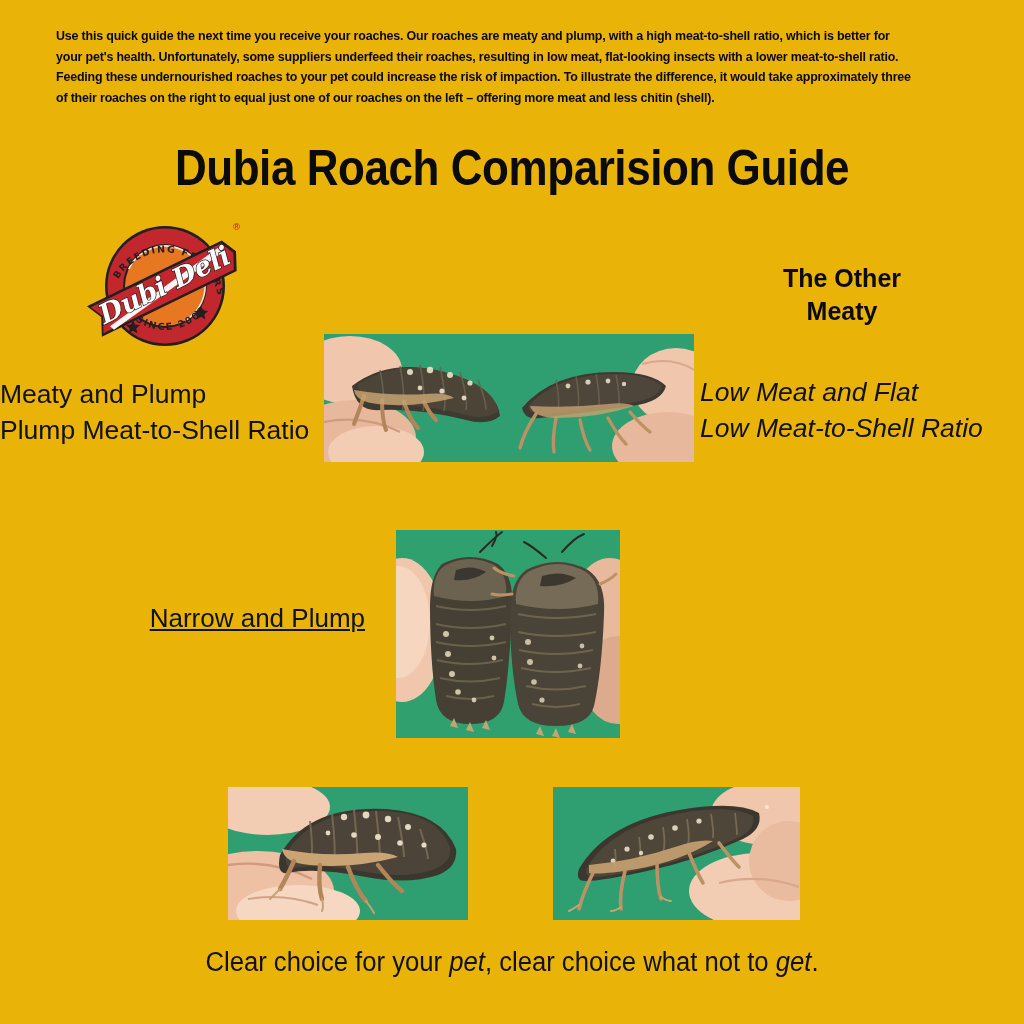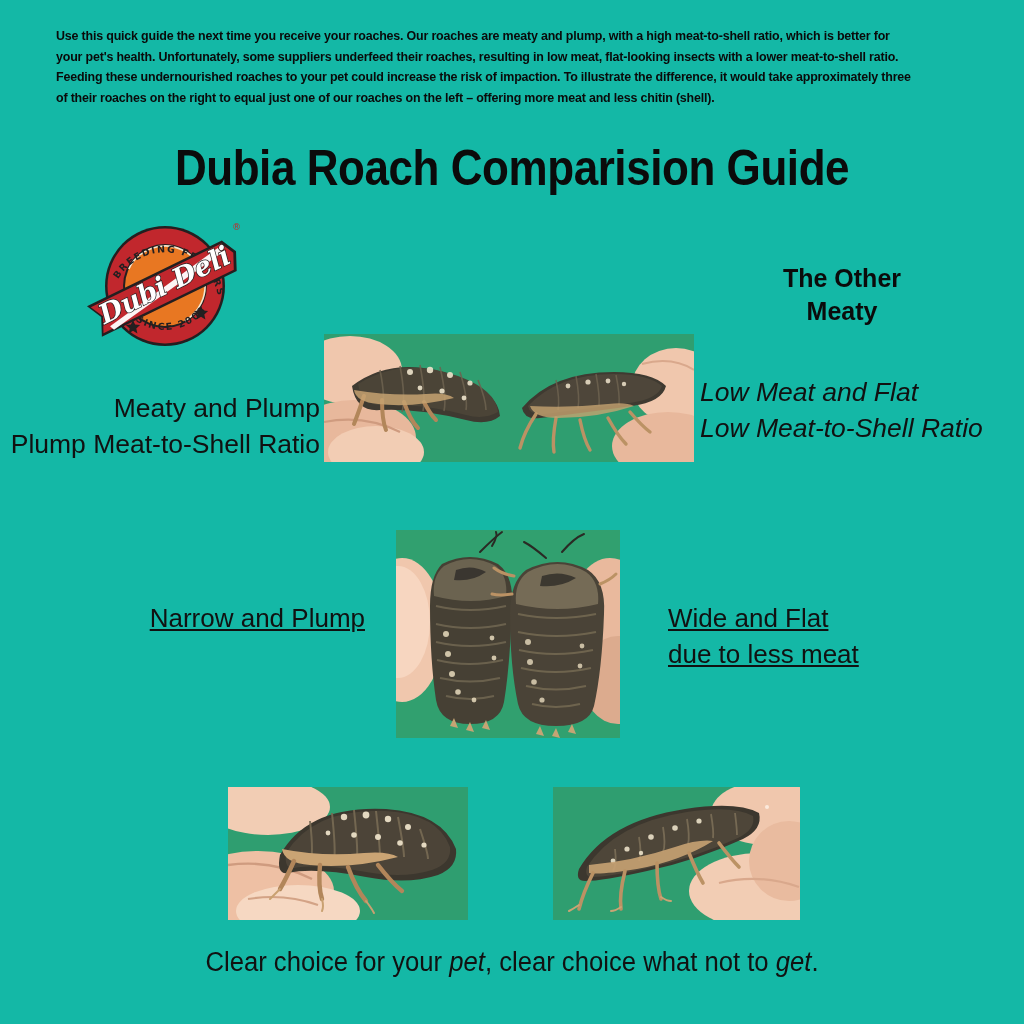--- a/index.html
+++ b/index.html
@@ -10,21 +10,21 @@
     width: 1024px;
     height: 1024px;
     background: #45a263;
     font-family: "DejaVu Sans", sans-serif;
     overflow: hidden;
     position: relative;
   }
   #poster {
     position: absolute;
     inset: 0;
-    background: #14b8a6;
+    background: #eab308;
   }
 
   
   #intro {
     position: absolute;
     left: 56px;
     top: 26px;
     width: 920px;
     font-family: "Liberation Sans", sans-serif;
     font-weight: bold;
@@ -84,21 +84,21 @@
     font-family: "Liberation Sans", sans-serif;
     font-weight: normal;
     color: #111;
     line-height: 36px;
     font-size: 26.5px;
     white-space: nowrap;
   }
   .caption.row1 { font-size: 26.5px; line-height: 36px; }
   .caption.row2 { font-size: 26px; line-height: 36px; text-decoration: underline; }
 
-  #cap-1-left  { left: 0px;   top: 390px; width: 320px; text-align: right; }
+  #cap-1-left  { left: 0px;   top: 376px; width: 320px; text-align: left; }
   #cap-1-right { left: 700px; top: 374px; width: 324px; text-align: left; font-style: italic; }
   #cap-2-left  { left: 0px;   top: 600px; width: 365px; text-align: right; }
   #cap-2-right { left: 668px; top: 600px; width: 340px; text-align: left; }
 
   #footer {
     position: absolute;
     left: 0;
     top: 944px;
     width: 1024px;
     text-align: center;
@@ -330,24 +330,20 @@
       </g>
 
       <g stroke="#bb9264" stroke-width="3" fill="none" stroke-linecap="round">
         <path d="M 118 46 q -12 -2 -20 -8"></path>
         <path d="M 116 64 q -12 2 -20 0"></path>
         <path d="M 204 54 q 10 -4 16 -10"></path>
       </g>
     </svg>
   </div>
 
-  <div class="caption row2" id="cap-2-right">
-    <div>Wide and Flat</div>
-    <div>due to less meat</div>
-  </div>
 
   <div class="photo" id="photo-row3-left">
     <svg viewBox="0 0 240 133" xmlns="http://www.w3.org/2000/svg">
       <rect width="240" height="133" fill="#2f9e70"></rect>
 
       <ellipse cx="40" cy="20" rx="62" ry="28" fill="#f2cdb4"></ellipse>
       <ellipse cx="30" cy="104" rx="76" ry="40" fill="#eec0a4"></ellipse>
       <ellipse cx="70" cy="124" rx="62" ry="26" fill="#f6d8c2"></ellipse>
       <path d="M 0 78 q 44 -6 84 14" fill="none" stroke="#cf9b7f" stroke-width="2.4"></path>
       <path d="M 20 112 q 36 -6 70 6" fill="none" stroke="#d3a386" stroke-width="2"></path>

